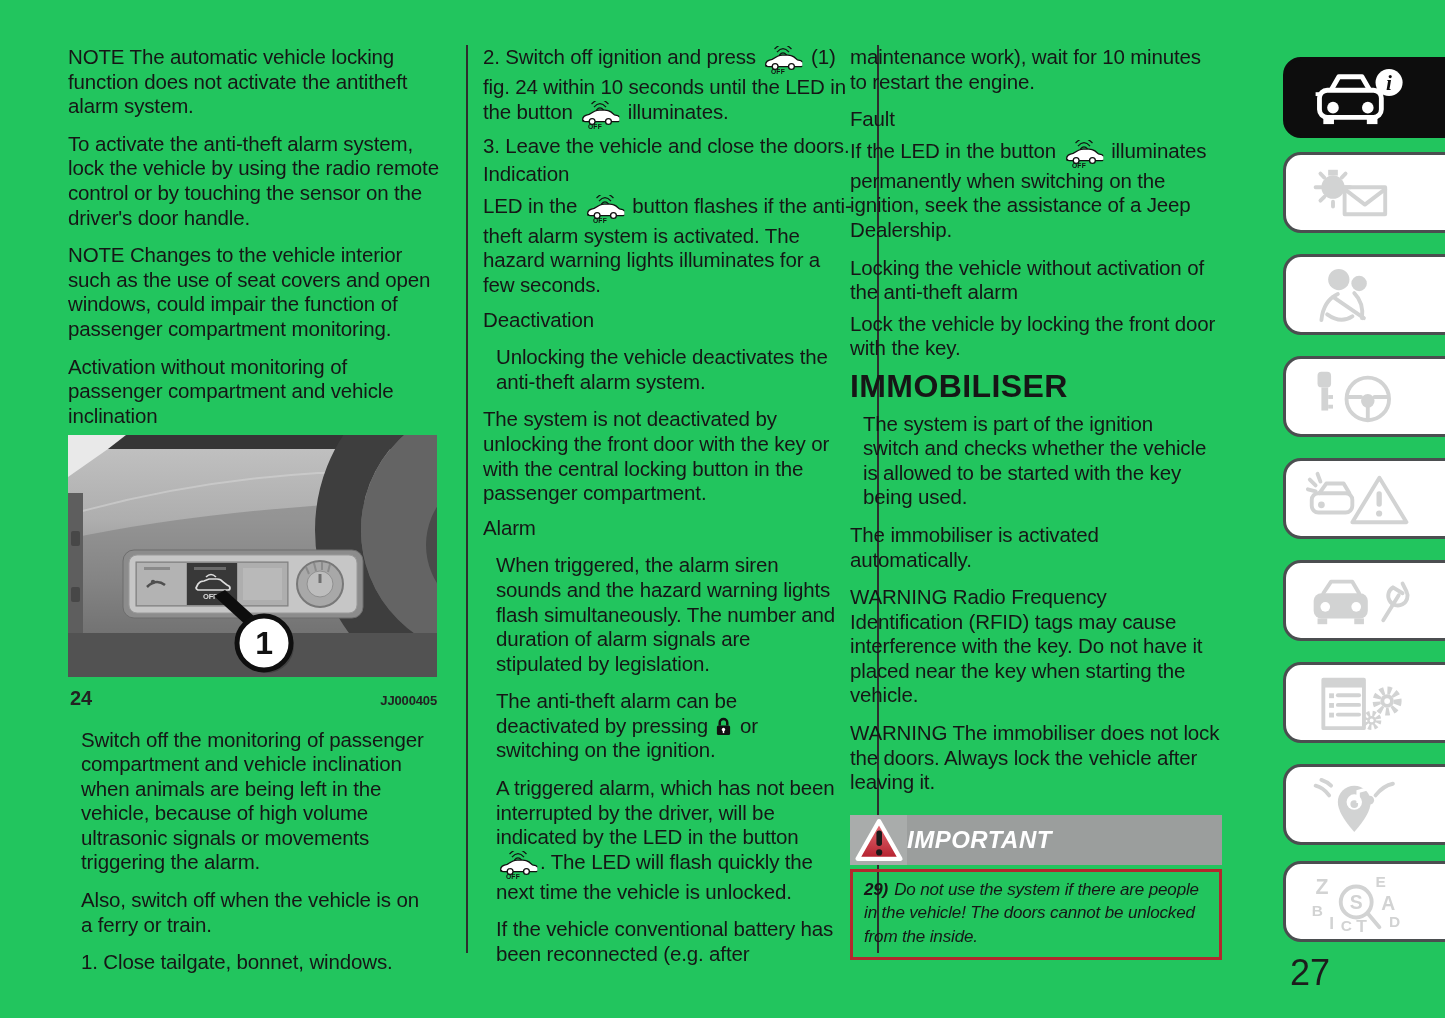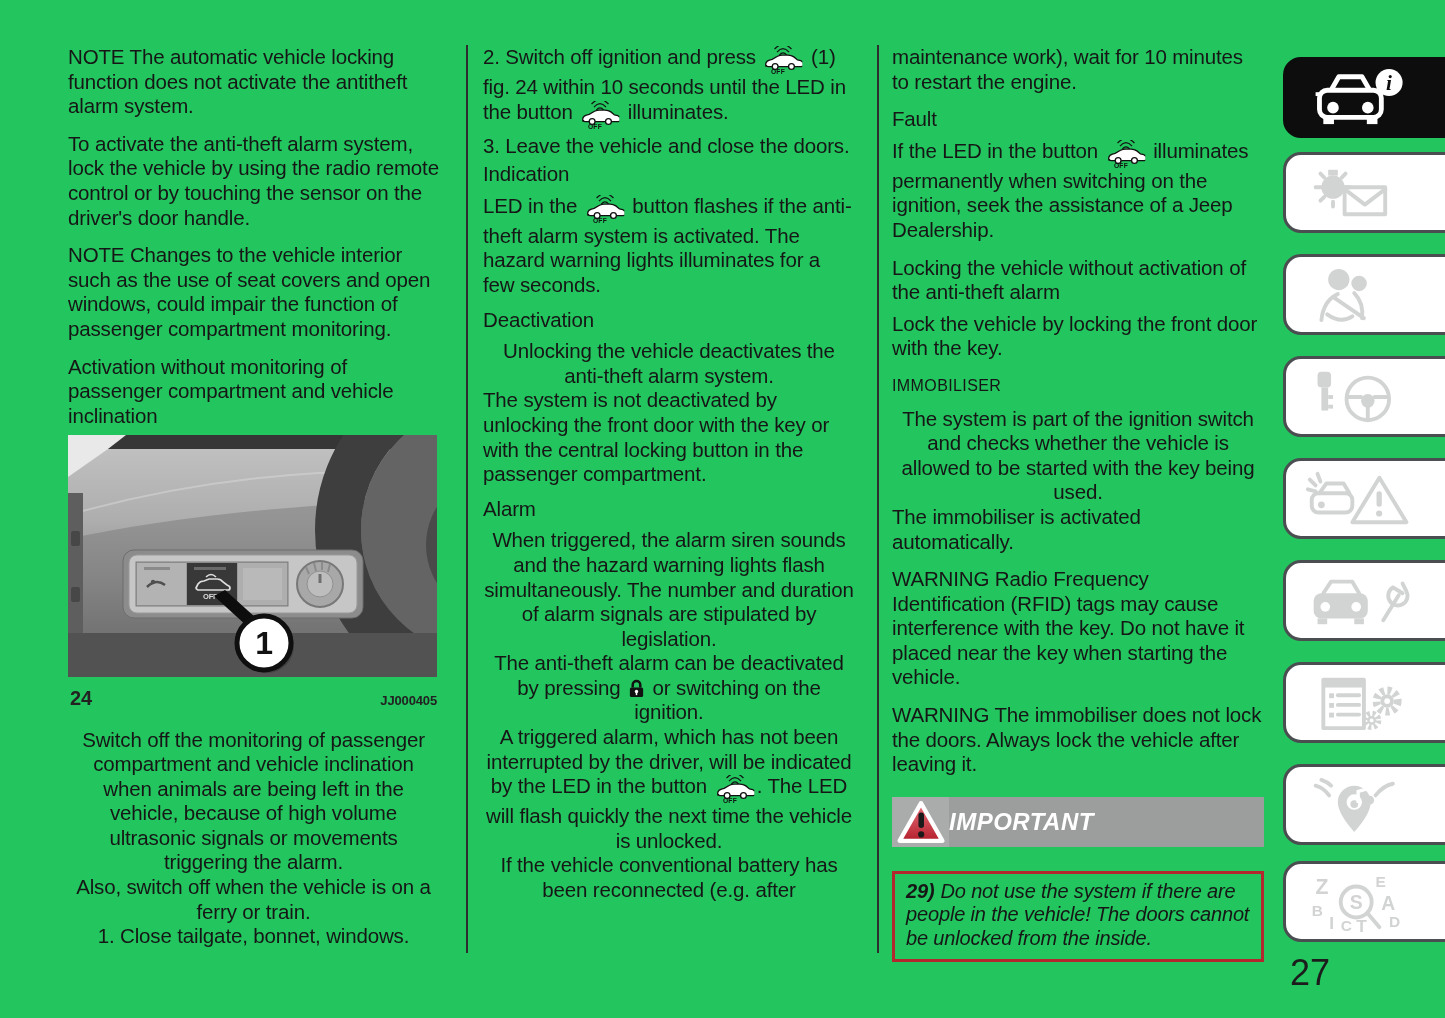--- a/index.html
+++ b/index.html
@@ -1,40 +1,40 @@
 <!DOCTYPE html>
 <html><head>
 <meta charset="utf-8">
 <style>
   html,body{margin:0;padding:0;background:#ffffff;}
   .page{position:relative;width:1445px;height:1018px;background:#22c55e;overflow:hidden;
         font-family:"Liberation Sans",sans-serif;color:#161616;}
   .col{position:absolute;top:45px;font-size:20.5px;line-height:24.6px;letter-spacing:-0.15px;}
   .col p{margin:0 0 13px 0;}
-  p.tight{margin:0;text-align:center;}
+  p.tight{margin:13px;}
   p.small-gap{margin:0 0 4px 0;}
   .subhead{font-weight:normal;margin:2px 0 7px 0;}
-  .bighead{font-weight:normal;font-size:16px;letter-spacing:0.4px;margin:4px 0 8px 0;}
+  .bighead{font-weight:bold;font-size:32px;letter-spacing:0.4px;margin:4px 0 8px 0;}
   .vdiv{position:absolute;top:45px;width:2px;height:908px;background:#2e2e2e;}
   
   .figwrap{margin:2px 0 0 0;}
   .figcap{display:flex;justify-content:space-between;align-items:baseline;margin:3px 2px 14px 2px;}
   .figcap .fignum{font-size:20px;color:#222;font-weight:bold;}
   .figcap .figcode{font-size:13px;font-weight:bold;color:#222;}
   
   .caroff{display:inline-block;width:40px;height:29px;vertical-align:-11px;margin:0 2px;}
   .lockico{display:inline-block;width:17px;height:21px;vertical-align:-4px;margin:0 2px;}
   
   .imp{margin-top:20px;width:372px;}
   .imp-head{position:relative;height:50px;background:#9b9e9d;display:flex;align-items:center;}
   .imp-ico-cell{width:57px;height:50px;background:#a9acab;display:flex;align-items:center;justify-content:center;}
   .imp-title{position:absolute;left:57px;right:0;color:#fff;font-weight:bold;
              font-style:italic;font-size:24px;letter-spacing:0.5px;}
-  .imp-note{margin-top:24px;border:3px solid #b2282e;padding:6px 11px 9px 11px;font-style:italic;
-            font-size:20px;line-height:23.5px;}
+  .imp-note{margin-top:4px;border:3px solid #b2282e;padding:6px 11px 9px 11px;font-style:italic;
+            font-size:17px;line-height:23.5px;}
   .imp-num{font-weight:bold;margin-right:6px;}
   
   .tab{position:absolute;left:1283px;width:195px;height:81px;box-sizing:border-box;
        border:3px solid #4b4e50;border-radius:18px;background:#fff;
        display:flex;align-items:center;padding-left:18px;}
   .tab.active{background:#0d0d0d;border-color:#0d0d0d;}
   .t1{top:57px}.t2{top:152px}.t3{top:254px}.t4{top:356px}.t5{top:458px}
   .t6{top:560px}.t7{top:662px}.t8{top:764px}.t9{top:861px}
   .ticon{stroke:#d2d3d3;fill:none;stroke-width:4;stroke-linecap:round;stroke-linejoin:round;}
   .tfill{fill:#d2d3d3;stroke:none;}
@@ -168,21 +168,21 @@
           <use href="#sym-lock"></use>
         </svg>
       <span>or switching on the ignition.</span></p>
     <p class="tight"><span>A triggered alarm, which has not been interrupted by the driver, will be indicated by the LED in the button</span>
       <svg class="caroff" viewBox="0 0 64 48">
           <use href="#sym-caroff"></use>
         </svg><span>. The LED will flash quickly the next time the vehicle is unlocked.</span></p>
     <p class="tight">If the vehicle conventional battery has been reconnected (e.g. after</p>
   </div>
 
-  <div class="col" style="left:892px;width:372px">
+  <div class="col" style="left:850px;width:372px">
     <p>maintenance work), wait for 10 minutes to restart the engine.</p>
 
     <div class="subhead">Fault</div>
     <p><span>If the LED in the button</span>
       <svg class="caroff" viewBox="0 0 64 48">
           <use href="#sym-caroff"></use>
         </svg>
       <span>illuminates permanently when switching on the ignition, seek the assistance of a Jeep Dealership.</span></p>
 
     <div class="subhead">Locking the vehicle without activation of the anti-theft alarm</div>

